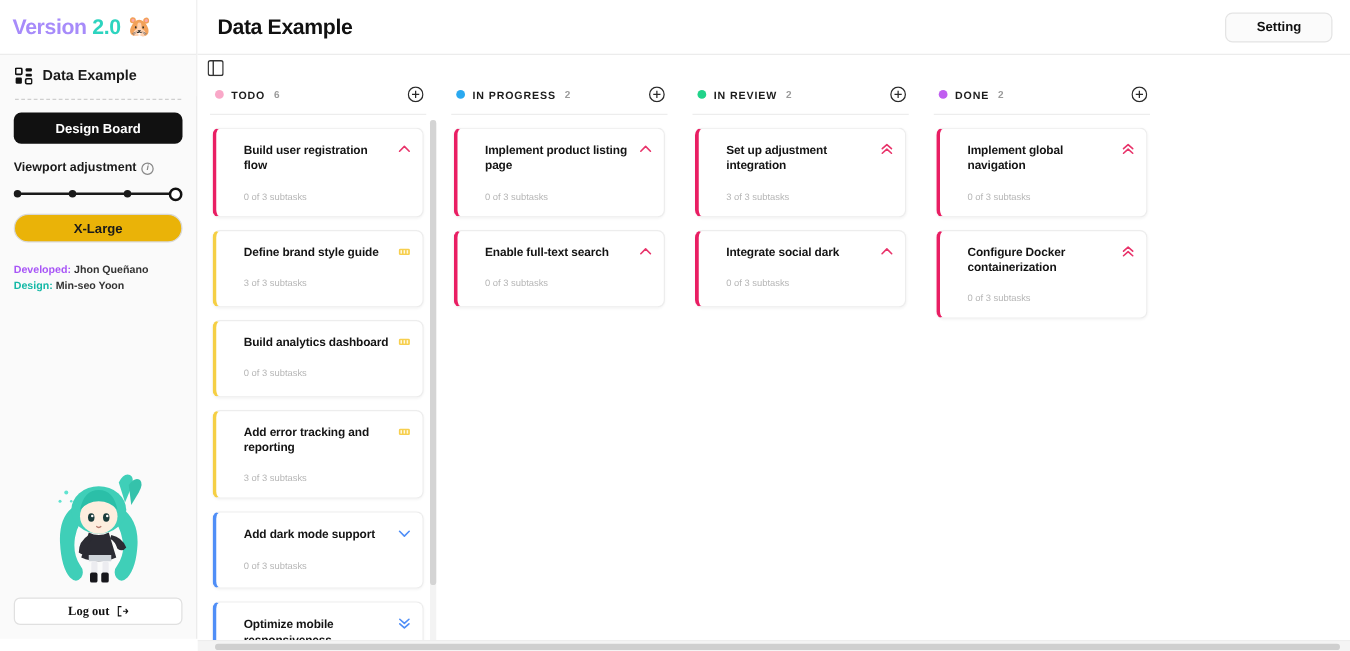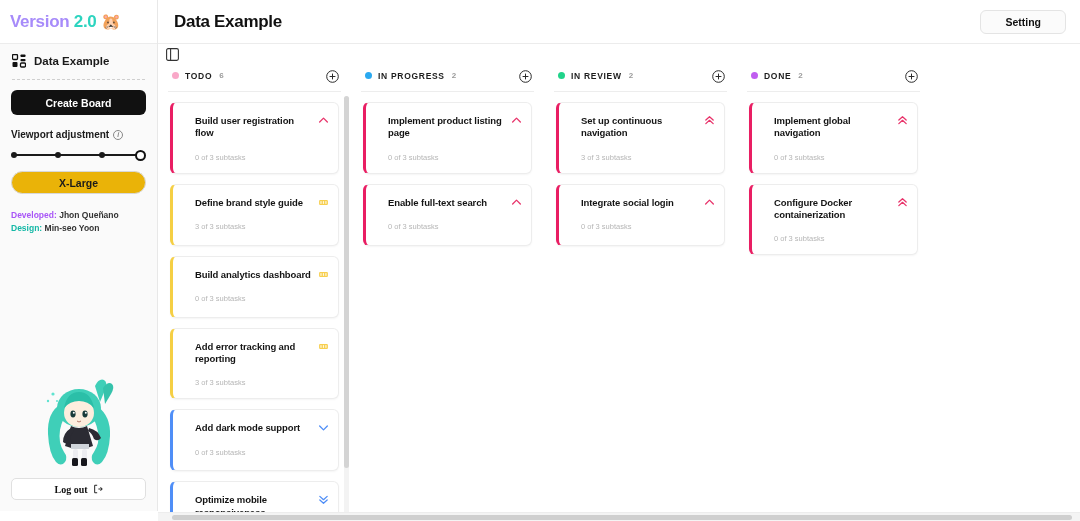--- a/index.html
+++ b/index.html
@@ -227,21 +227,21 @@
         <rect x="8.5" y="0.5" width="5" height="2.6" rx="0.8" fill="#111"></rect>
         <rect x="8.5" y="5" width="5" height="2.2" rx="0.8" fill="#111"></rect>
         <rect x="0.5" y="8" width="5" height="5" rx="1" fill="#111"></rect>
         <rect x="8.5" y="9" width="5" height="4" rx="1" fill="none" stroke="#111" stroke-width="1.3"></rect>
       </svg>
       <span class="board-label">Data Example</span>
     </div>
 
     <div class="dashed"></div>
 
-    <button class="create-board">Create Board</button>
+    <button class="create-board">Design Board</button>
 
     <div class="viewport-block">
       <div class="viewport-head">
         <span>Viewport adjustment</span>
         <span class="info-ic">i</span>
       </div>
       <div class="slider-wrap">
         <div class="slider-track"></div>
         <div class="slider-stop" style="left:0px"></div>
         <div class="slider-stop" style="left:44px"></div>
@@ -430,28 +430,28 @@
                   <line x1="3.6" y1="6.5" x2="9.4" y2="6.5" stroke="#2a2a2a" stroke-width="1"></line>
                 </svg></span>
             </div>
             <div class="col-rule"></div>
             <div class="cards">
               <div class="card" style="border-left-color:#e91e63">
                 <div class="prio"><svg viewBox="0 0 12 12">
                     <path d="M2 5.4L6 1.8l4 3.6" fill="none" stroke="#e8336a" stroke-width="1.4" stroke-linecap="round" stroke-linejoin="round"></path>
                     <path d="M2 9.4L6 5.8l4 3.6" fill="none" stroke="#e8336a" stroke-width="1.4" stroke-linecap="round" stroke-linejoin="round"></path>
                   </svg></div>
-                <div class="card-title">Set up continuous navigation</div>
+                <div class="card-title">Set up adjustment integration</div>
                 <div class="card-sub">3 of 3 subtasks</div>
               </div>
               <div class="card" style="border-left-color:#e91e63">
                 <div class="prio"><svg viewBox="0 0 12 12">
                     <path d="M1.8 7.6L6 3.4l4.2 4.2" fill="none" stroke="#e8336a" stroke-width="1.4" stroke-linecap="round" stroke-linejoin="round"></path>
                   </svg></div>
-                <div class="card-title">Integrate social login</div>
+                <div class="card-title">Integrate social dark</div>
                 <div class="card-sub">0 of 3 subtasks</div>
               </div>
             </div>
           </div>
           <div class="column">
             <div class="col-head">
               <span class="dot" style="background:#c05ef0"></span>
               <span class="col-name">DONE</span>
               <span class="col-count">2</span>
               <span class="add-col-btn"><svg viewBox="0 0 13 13">

